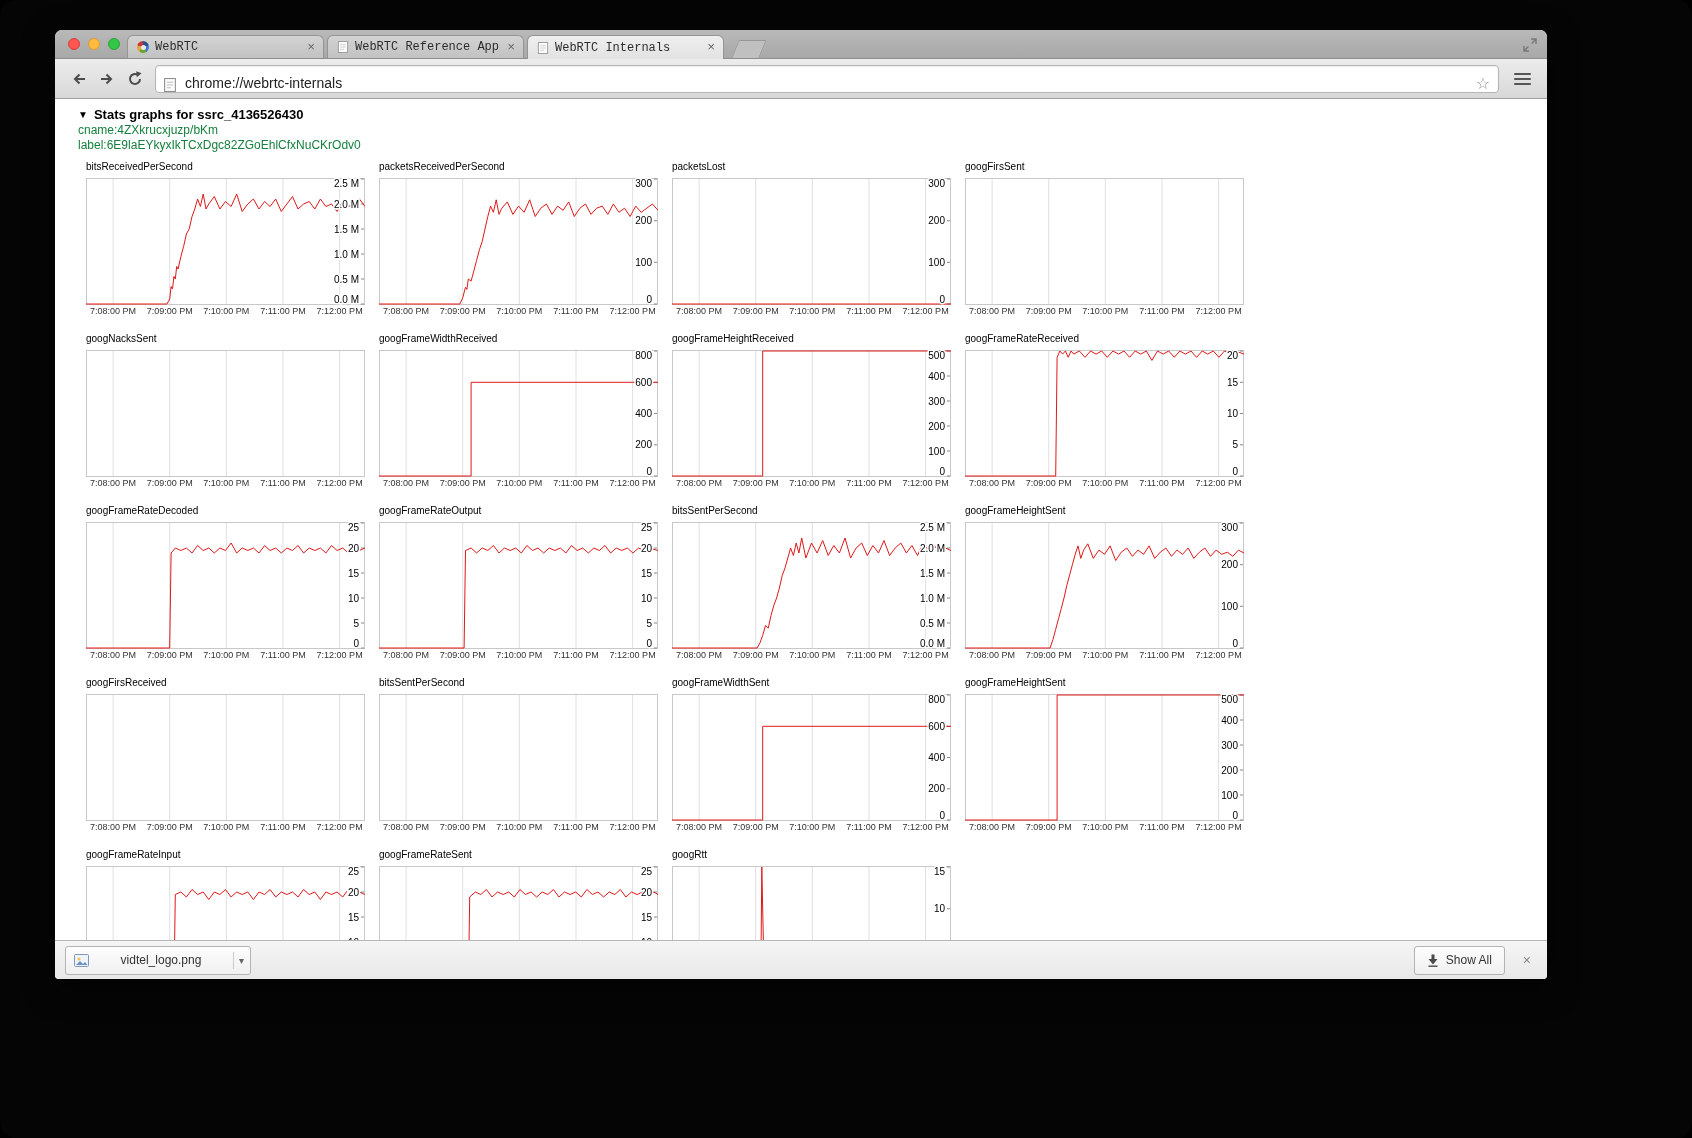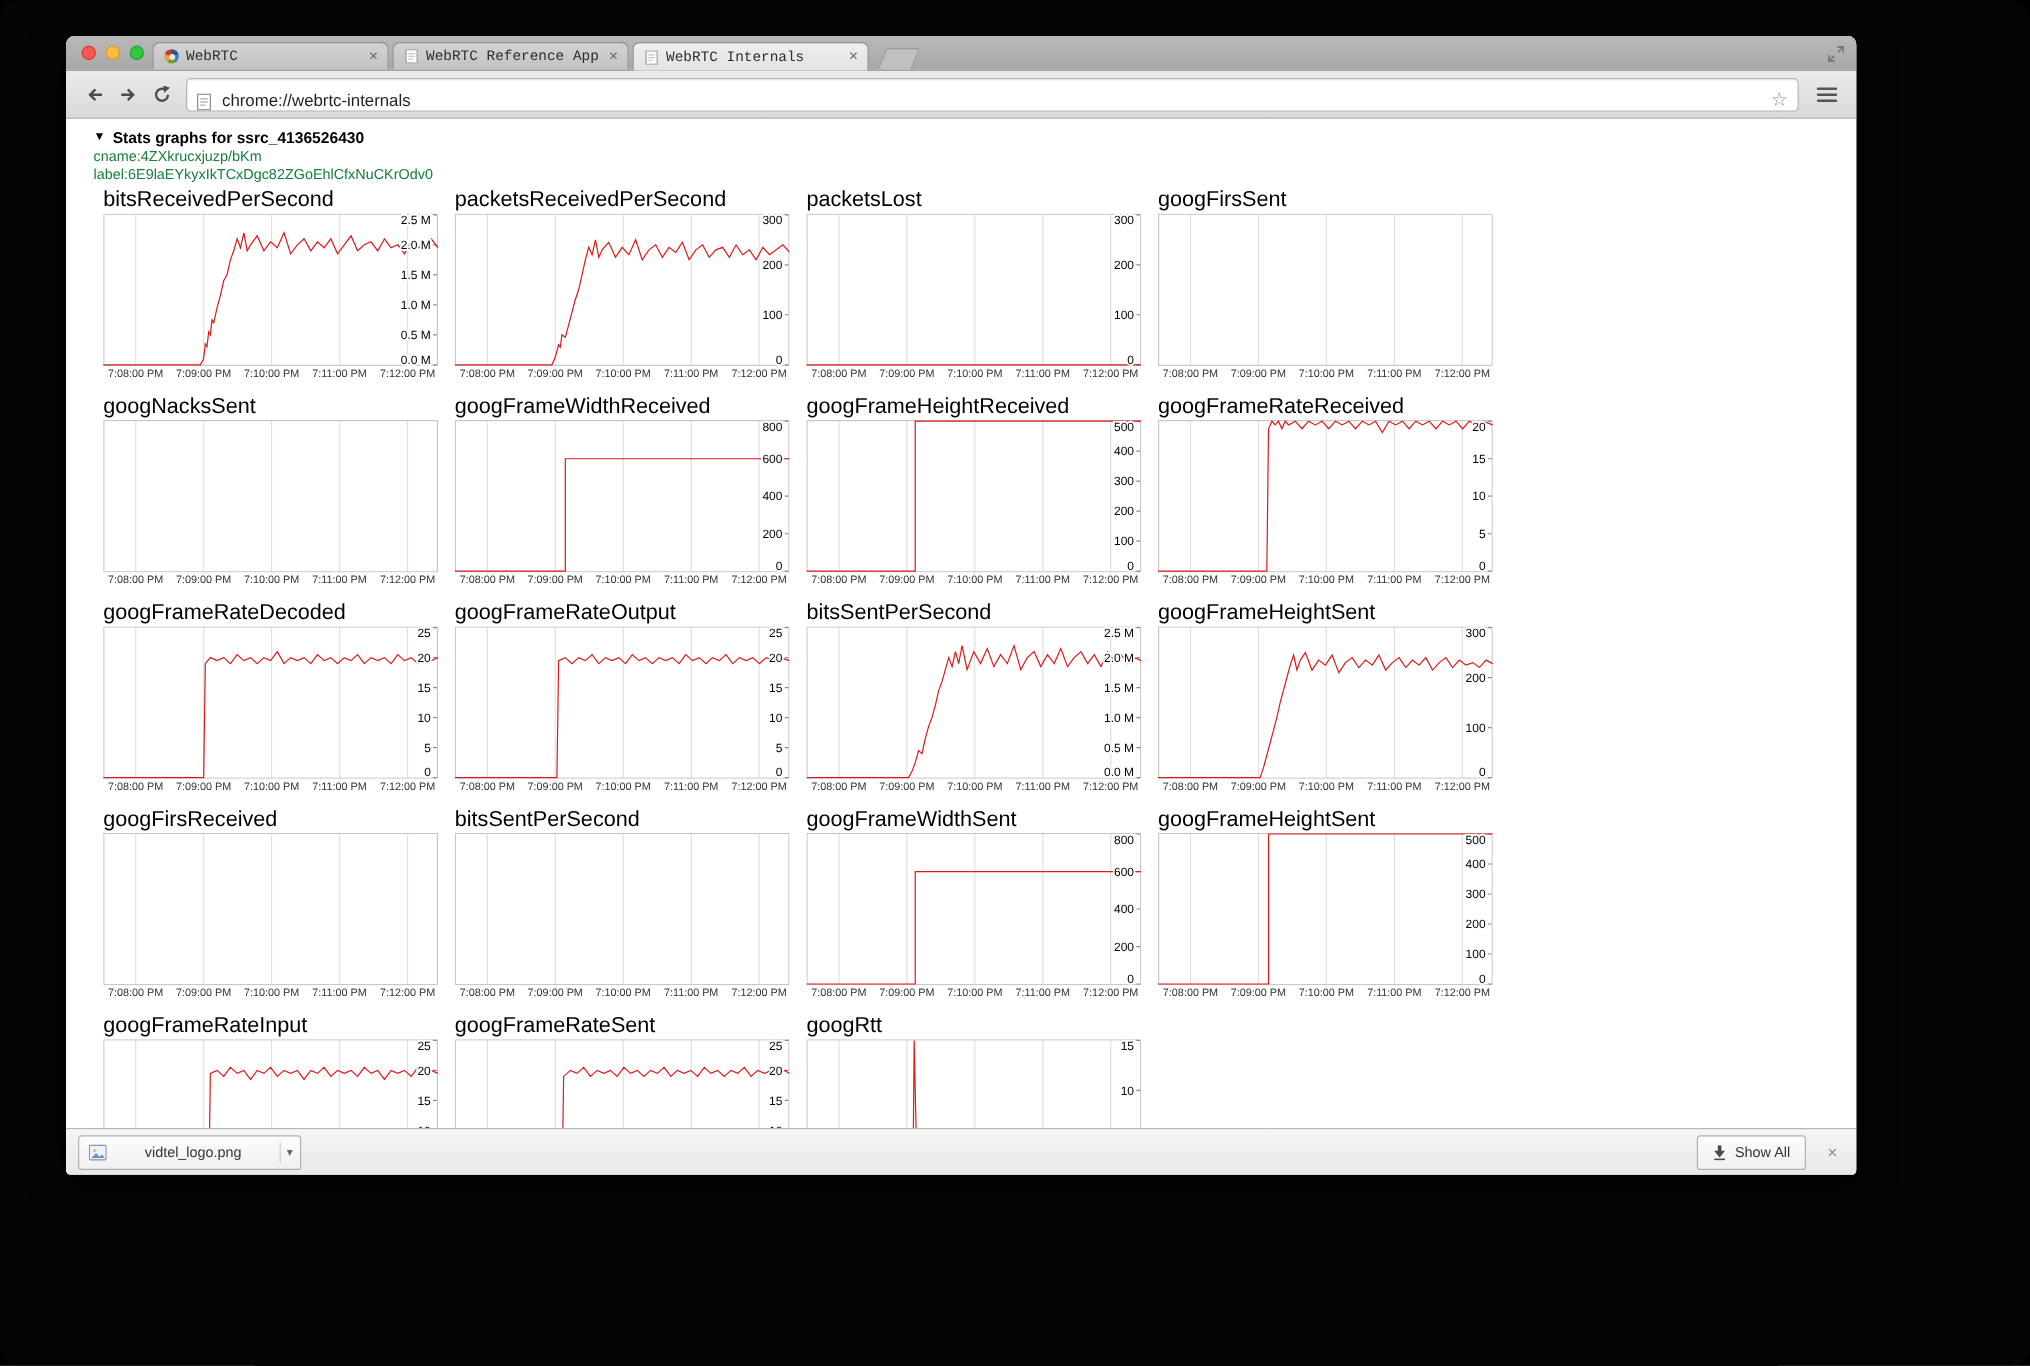--- a/index.html
+++ b/index.html
@@ -44,21 +44,21 @@
   .menu-btn{width:30px;height:28px;display:flex;flex-direction:column;justify-content:center;gap:3px;align-items:center;}
   .menu-btn b{display:block;width:17px;height:2px;background:#555;border-radius:1px;}
 
   
   .content{flex:1 1 auto;overflow:hidden;background:#fff;padding:8px 0 0 23px;}
   .stats-title-row{display:flex;align-items:center;font-size:13px;font-weight:bold;color:#000;}
   .disclosure{font-size:10px;margin-right:6px;}
   .meta-line{font-size:12px;line-height:14.5px;color:#15803d;margin-top:0.5px;}
   .charts{display:grid;grid-template-columns:repeat(4,293px);margin:6px 0 0 8px;}
   .chart{margin-bottom:12px;}
-  .chart-title{font-size:18px;color:#000;margin:0 0 3px 0;line-height:17px;white-space:nowrap;}
+  .chart-title{font-size:10px;color:#000;margin:0 0 3px 0;line-height:17px;white-space:nowrap;}
   .chart svg{display:block;background:#fff;}
   .xlabels{position:relative;height:13px;width:279px;text-decoration:underline;}
   .xlab{position:absolute;top:1px;transform:translateX(-50%);font-size:9px;color:#333;white-space:nowrap;}
   svg text{font-family:"Liberation Sans",sans-serif;}
 
   
   .shelf{height:38px;flex:0 0 38px;background:linear-gradient(#f5f5f5,#e8e8e8);border-top:1px solid #b7b7b7;
     display:flex;align-items:center;padding:0 16px 0 10px;text-align:center;}
   .dl-item{height:27px;display:flex;align-items:center;background:linear-gradient(#fdfdfd,#f0f0f0);
     border:1px solid #b3b3b3;border-radius:3px;padding:0 6px 0 8px;min-width:170px;}

